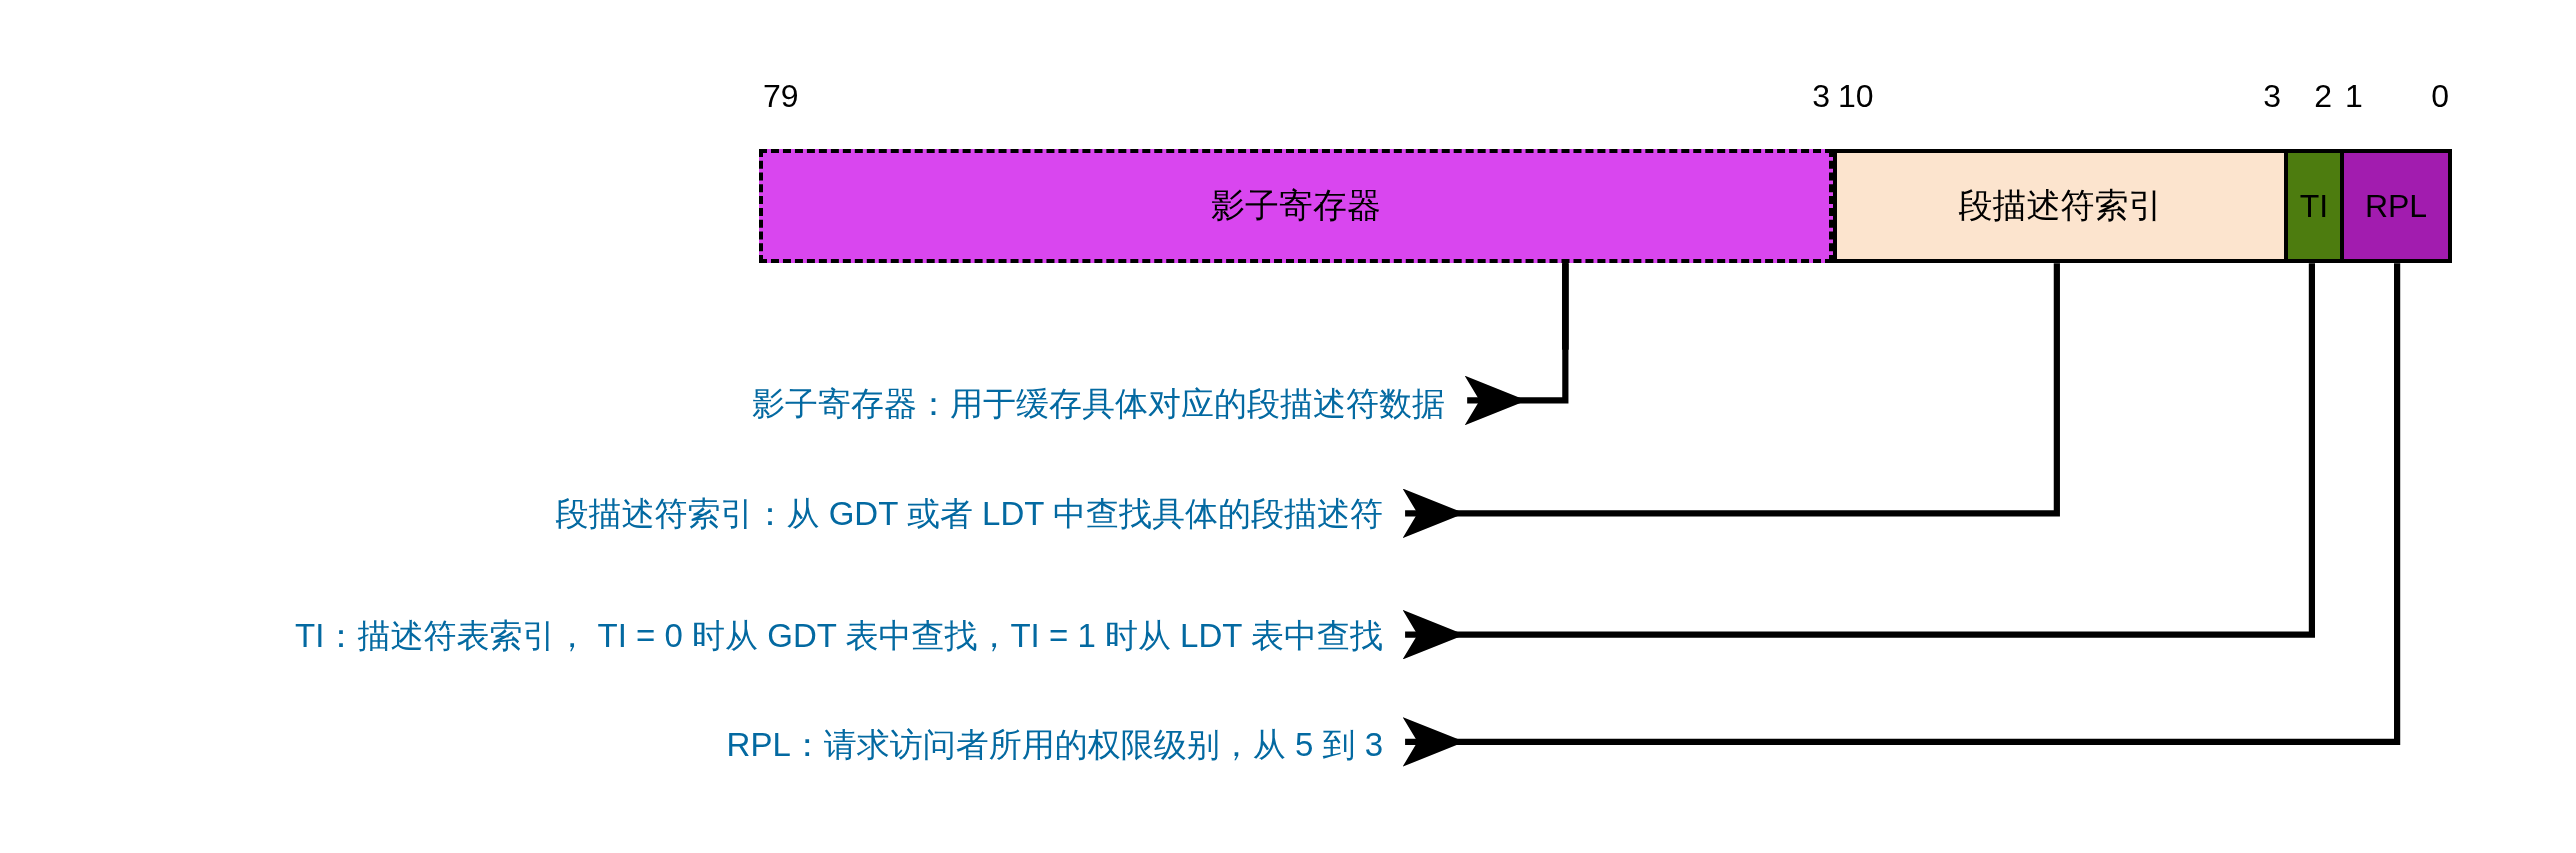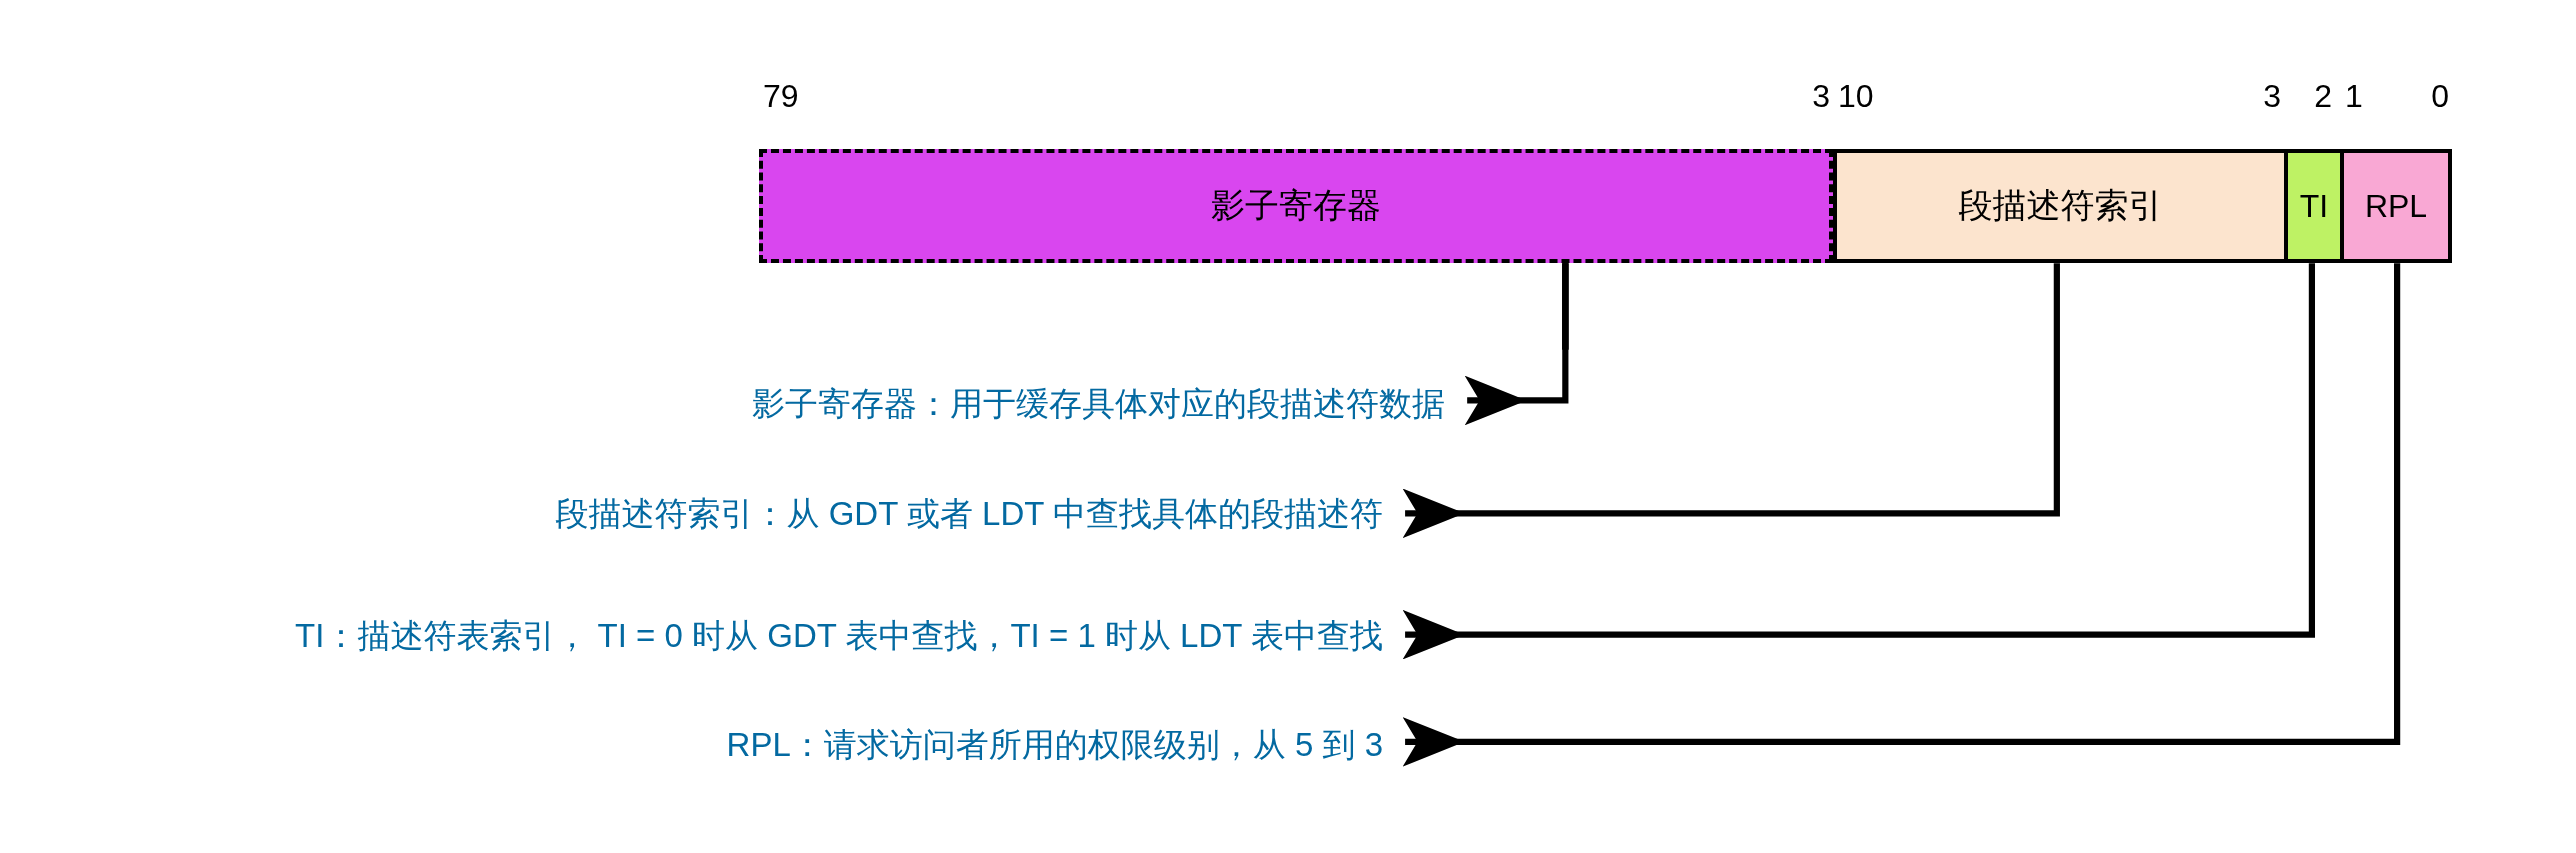--- a/index.html
+++ b/index.html
@@ -64,29 +64,29 @@
     left: 1074px;
     width: 451px;
     background: #FCE4CE;
     border: 4px solid #000000;
     border-right-width: 0;
     text-align: right;
   }
   .seg-ti {
     left: 1525px;
     width: 56px;
-    background: #bef264;
+    background: #4d7c0f;
     border: 4px solid #000000;
     border-right-width: 0;
     font-size: 32px;
   }
   .seg-rpl {
     left: 1581px;
     width: 112px;
-    background: #f9a8d4;
+    background: #a21caf;
     border: 4px solid #000000;
     font-size: 32px;
   }
 
   
   #leaders {
     position: absolute;
     left: 0;
     top: 0;
     width: 2576px;

